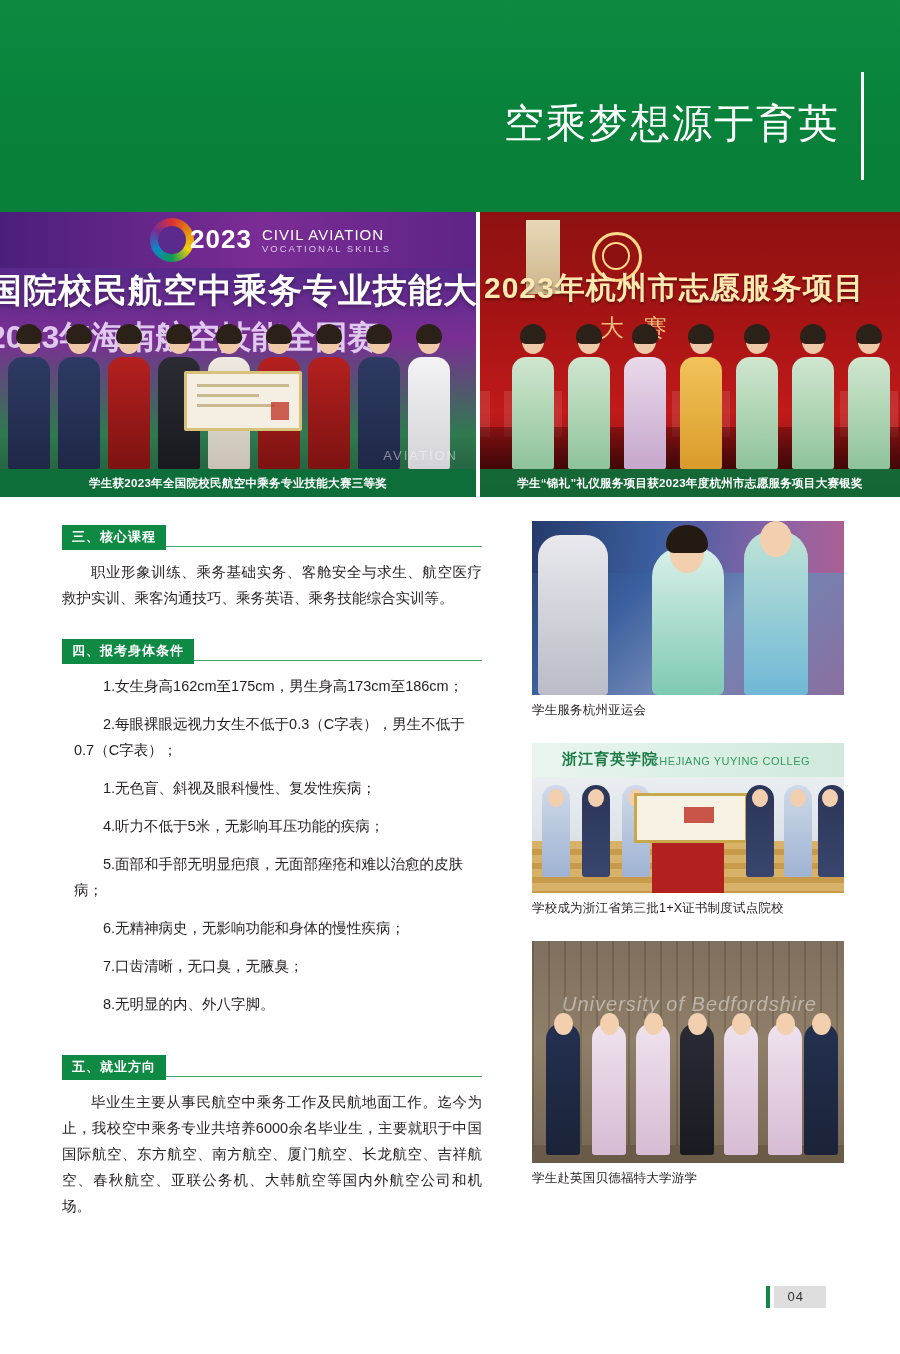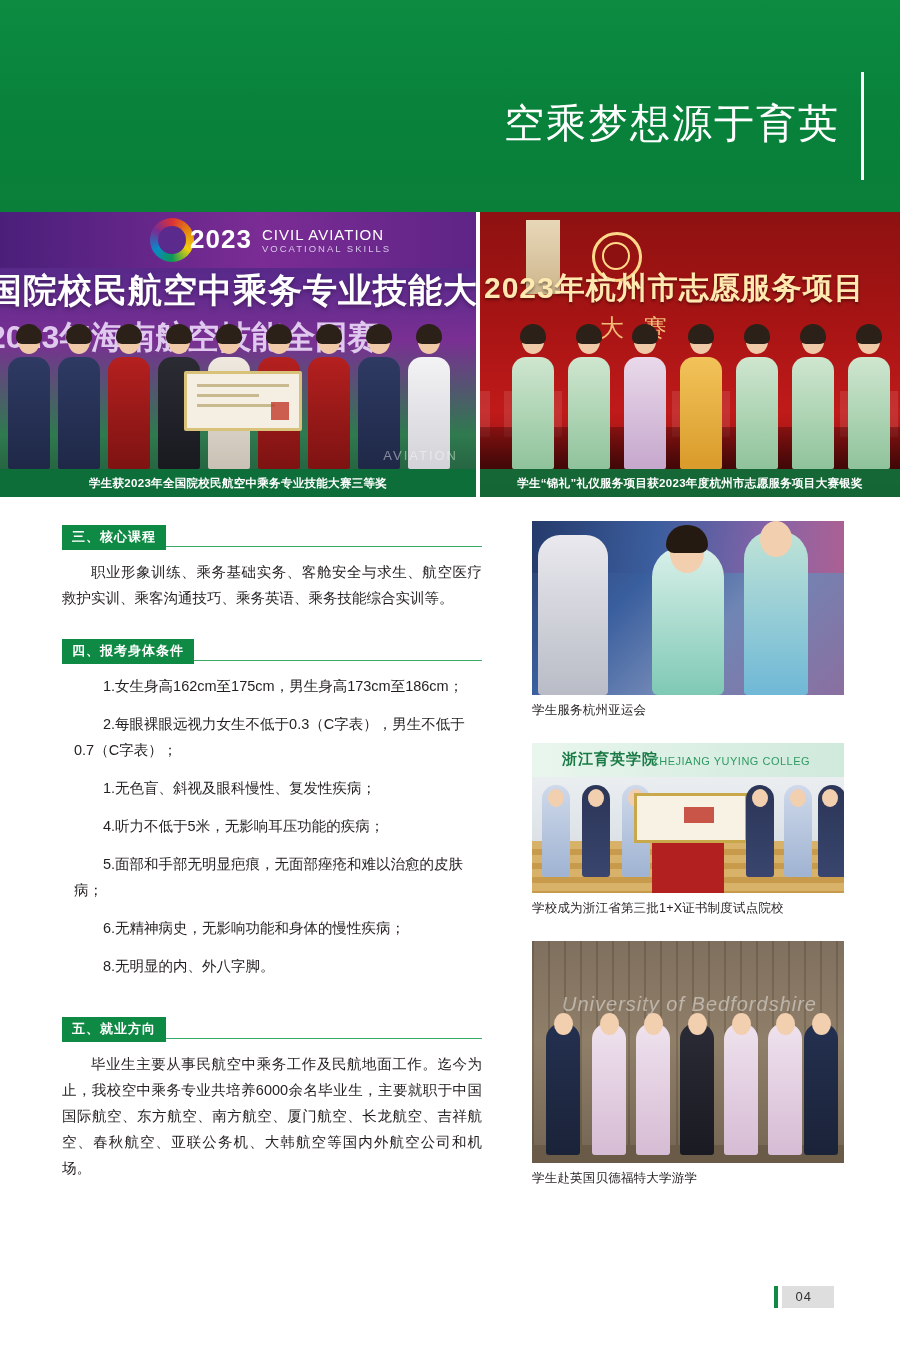--- a/index.html
+++ b/index.html
@@ -456,21 +456,21 @@
     position: absolute; width: 19px; height: 22px; border-radius: 50%; background: #f2cfae;
   }
   .ph3 .floor {
     position: absolute; left:0; right:0; bottom:0; height: 18px;
     background: #6a5b49;
   }
 
   
   .page-num {
     position: absolute;
-    right: 66px;
+    right: 74px;
     bottom: 46px;
     display: flex;
     align-items: center;
     padding-left: 44px;
   }
   .page-num-bar {
     width: 4px;
     height: 22px;
     background: #0f8a44;
     margin-right: 4px;
@@ -629,20 +629,21 @@
     <div class="section-head">
       <span class="section-tag">四、报考身体条件</span>
       <span class="section-rule"></span>
     </div>
     <p class="list-line">1.女生身高162cm至175cm，男生身高173cm至186cm；</p>
     <p class="list-line">2.每眼裸眼远视力女生不低于0.3（C字表），男生不低于0.7（C字表）；</p>
     <p class="list-line">1.无色盲、斜视及眼科慢性、复发性疾病；</p>
     <p class="list-line">4.听力不低于5米，无影响耳压功能的疾病；</p>
     <p class="list-line">5.面部和手部无明显疤痕，无面部痤疮和难以治愈的皮肤病；</p>
     <p class="list-line">6.无精神病史，无影响功能和身体的慢性疾病；</p>
+    <p class="list-line">7.口齿清晰，无口臭，无腋臭；</p>
     <p class="list-line">8.无明显的内、外八字脚。</p>
 
     <div class="section-gap"></div>
 
     <div class="section-head">
       <span class="section-tag">五、就业方向</span>
       <span class="section-rule"></span>
     </div>
     <p class="para indent">毕业生主要从事民航空中乘务工作及民航地面工作。迄今为止，我校空中乘务专业共培养6000余名毕业生，主要就职于中国国际航空、东方航空、南方航空、厦门航空、长龙航空、吉祥航空、春秋航空、亚联公务机、大韩航空等国内外航空公司和机场。</p>
   </div>

